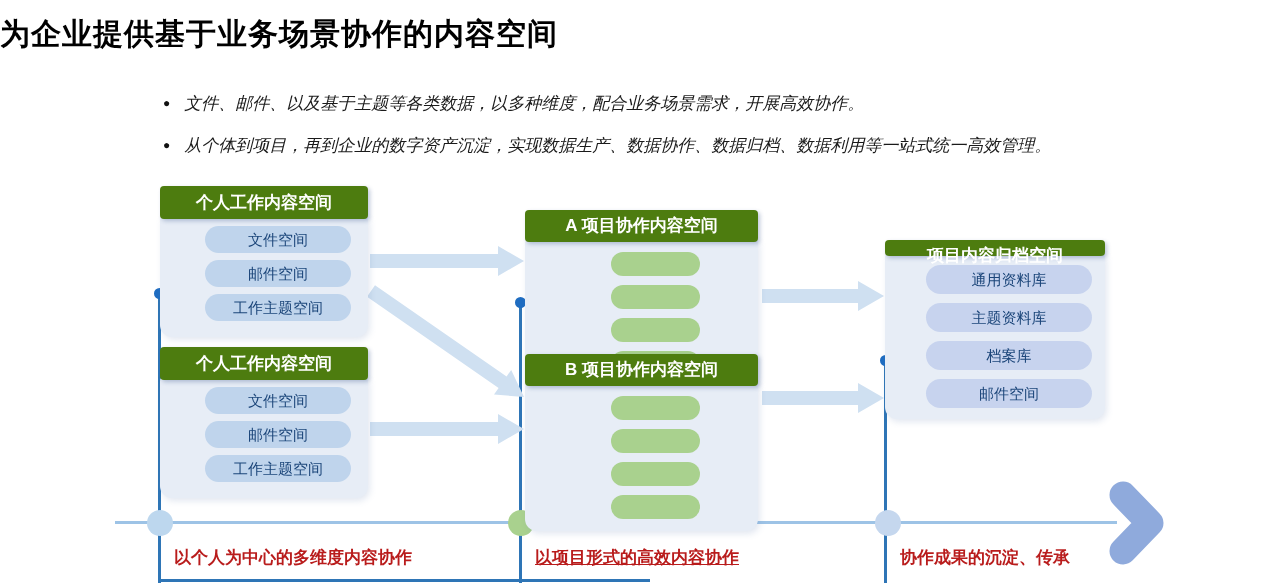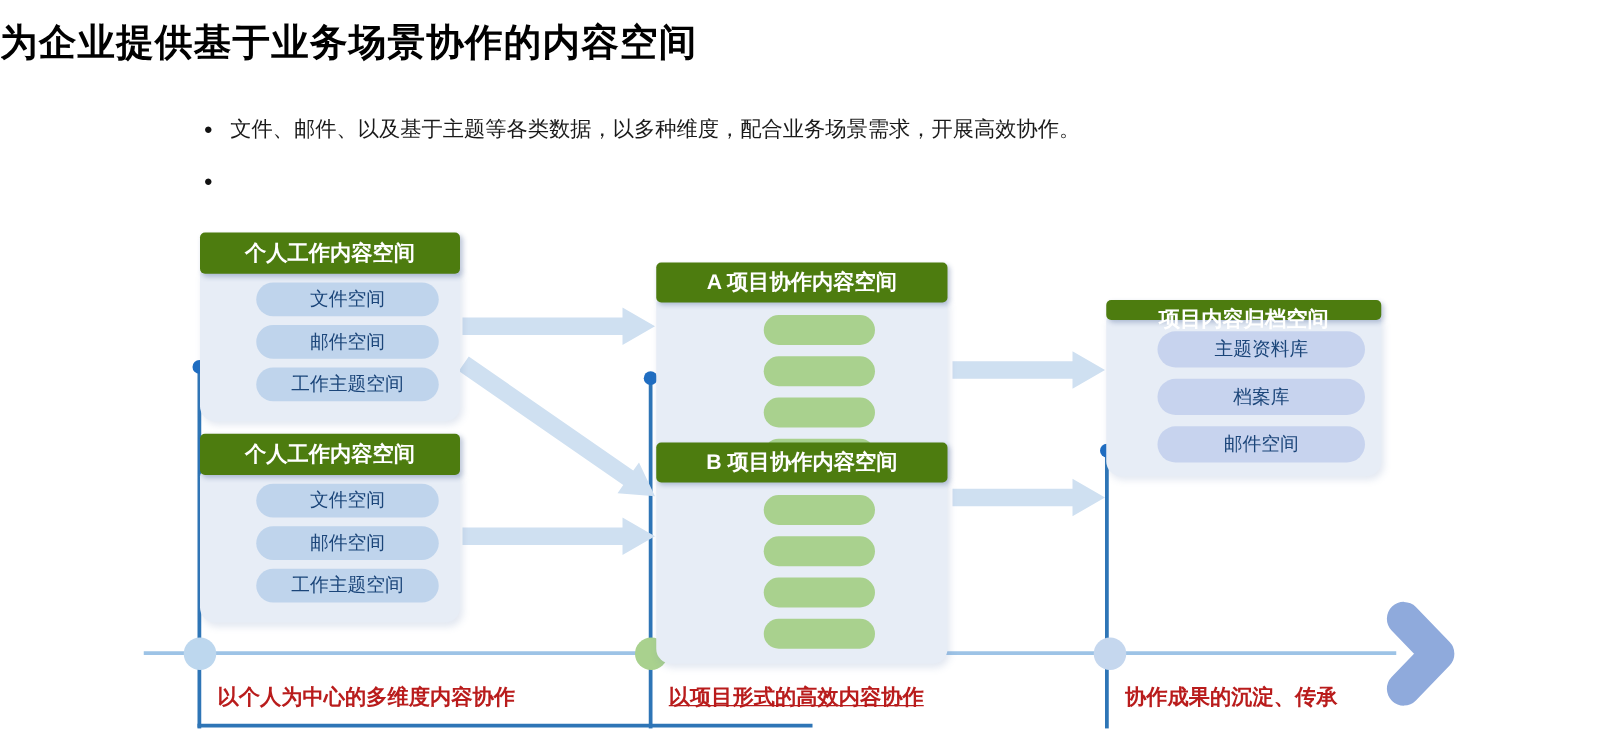--- a/index.html
+++ b/index.html
@@ -9,21 +9,21 @@
 
   .page-title {
     position:absolute; left:0; top:14px; width:1280px;
     text-align:left; font-size:30px; font-weight:bold; color:#000;
     letter-spacing:1px;
   }
 
   .bullets { position:absolute; left:163px; top:92px; width:1040px; }
   .bullet-item { display:flex; align-items:flex-start; margin-bottom:19px; font-size:17px; color:#1a1a1a; }
   .bullet-dot { font-size:12px; line-height:23px; margin-right:14px; color:#111; }
-  .bullet-text { line-height:23px; }
+  .bullet-text { line-height:23px;font-style:italic; }
 
   
   .vline { position:absolute; width:3px; background:#2e75b6; }
   .cdot  { position:absolute; width:11px; height:11px; border-radius:50%; background:#1f6dc1; }
   .timeline-h { position:absolute; left:115px; top:521px; width:1002px; height:3px; background:#9dc3e6; }
   .stage-dot { position:absolute; width:26px; height:26px; border-radius:50%; top:510px; }
   .bottom-line { position:absolute; left:158px; top:579px; width:492px; height:3px; background:#2e75b6; }
 
   .stage-label { position:absolute; top:546px; font-size:17px; font-weight:bold; color:#b91c1c; white-space:nowrap; }
 
@@ -58,20 +58,21 @@
 
   <div class="page-title">为企业提供基于业务场景协作的内容空间</div>
 
   <div class="bullets">
     <div class="bullet-item">
       <span class="bullet-dot">●</span>
       <span class="bullet-text">文件、邮件、以及基于主题等各类数据，以多种维度，配合业务场景需求，开展高效协作。</span>
     </div>
     <div class="bullet-item">
       <span class="bullet-dot">●</span>
+      <span class="bullet-text">从个体到项目，再到企业的数字资产沉淀，实现数据生产、数据协作、数据归档、数据利用等一站式统一高效管理。</span>
     </div>
   </div>
 
   <div class="vline" style="left:158px; top:293px; height:290px;"></div>
   <div class="vline" style="left:519px; top:302px; height:281px;"></div>
   <div class="vline" style="left:884px; top:360px; height:223px;"></div>
 
   <svg class="overlay" width="1280" height="583" viewBox="0 0 1280 583">
     <polygon fill="#cfe0f1" points="370,254 498,254 498,246 524,261 498,276 498,268 370,268"></polygon>
     <polygon fill="#cfe0f1" points="375,285.2 506.6,376.4 511.2,369.9 524,397 494,394.5 498.6,388 367,296.8"></polygon>
@@ -119,20 +120,21 @@
         <div class="green-pill"></div>
         <div class="green-pill"></div>
         <div class="green-pill"></div>
       </div>
     </div>
   </div>
 
   <div class="space-box archive" style="left:885px; top:240px; width:220px;">
     <div class="box-header" style="height:16px; line-height:32px;">项目内容归档空间</div>
     <div class="box-body" style="padding-top:12px; padding-bottom:11px;">
+      <div class="pill" style="margin-bottom:9px;">通用资料库</div>
       <div class="pill" style="margin-bottom:9px;">主题资料库</div>
       <div class="pill" style="margin-bottom:9px;">档案库</div>
       <div class="pill" style="margin-bottom:0;">邮件空间</div>
     </div>
   </div>
 
   <div class="cdot" style="left:154px; top:288px;"></div>
   <div class="cdot" style="left:515px; top:297px;"></div>
   <div class="cdot" style="left:880px; top:355px;"></div>
 

